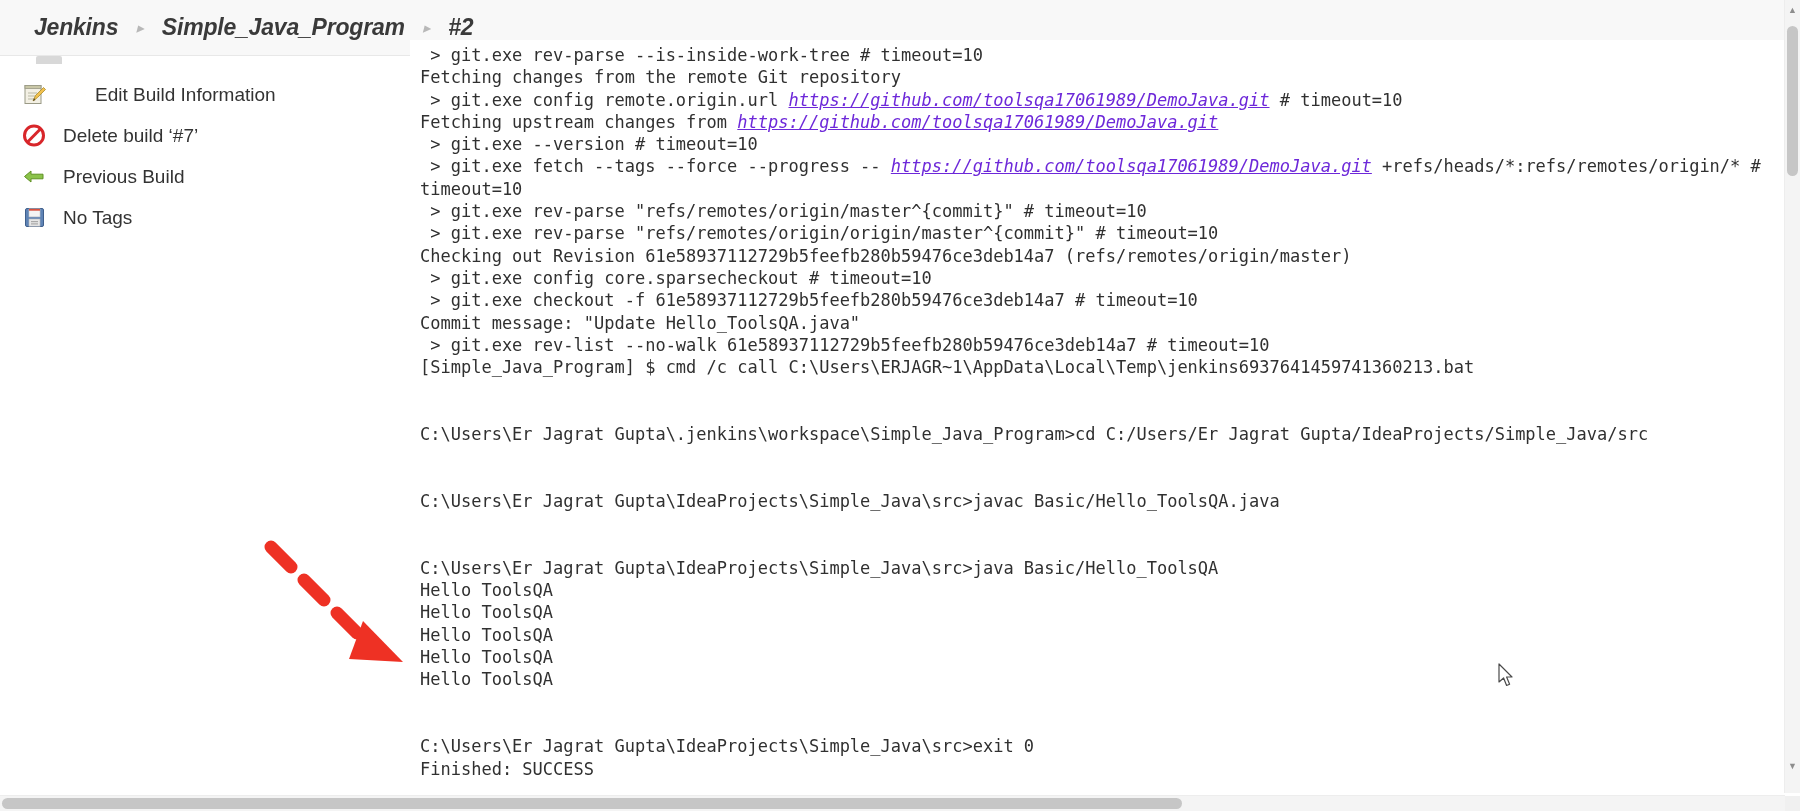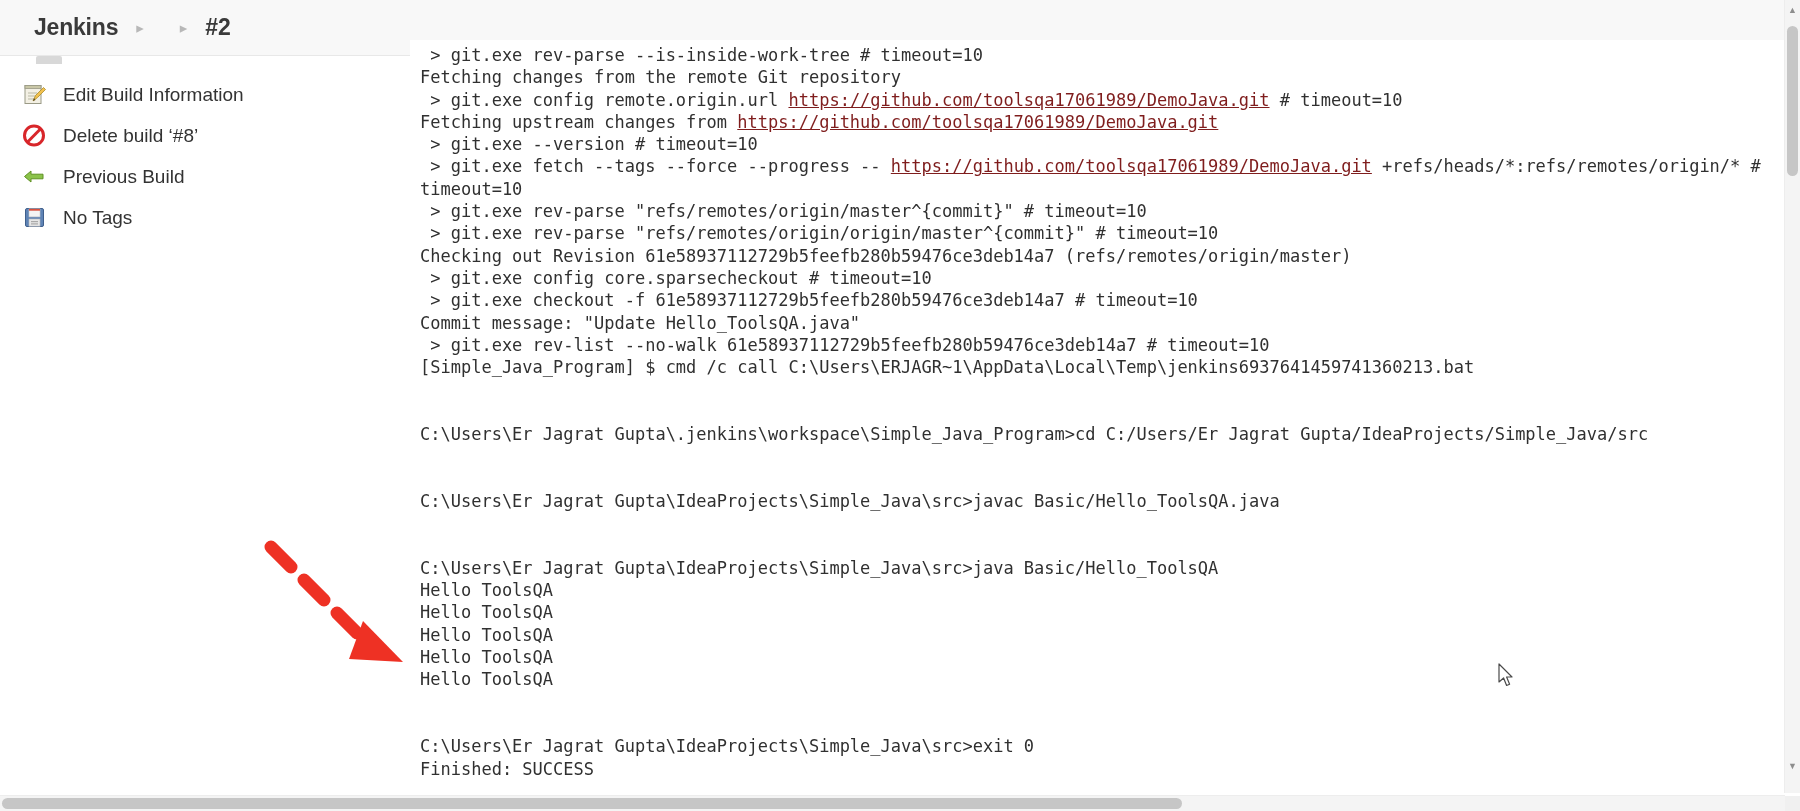--- a/index.html
+++ b/index.html
@@ -27,20 +27,21 @@
     position: absolute;
     top: 0; left: 0;
     width: 1800px;
     height: 56px;
     background: #f8f8f8;
     border-bottom: 1px solid #e8e8e8;
     display: flex;
     align-items: center;
     padding-left: 34px;
     box-sizing: border-box;
+    font-style: italic;
   }
   .crumb {
     font-size: 23px;
     font-weight: bold;
     color: #3a3a3a;
     letter-spacing: -0.2px;
     white-space: nowrap;
   }
   .crumb-sep {
     color: #b8b8b8;
@@ -108,22 +109,23 @@
     white-space: pre;
     letter-spacing: 0px;
   }
   .cline {
     height: 22.3px;
     padding-left: 10px;
     white-space: pre;
   }
   .cline.blank { height: 22.3px; }
   .clink {
-    color: #7f1d1d;
+    color: #6d28d9;
     text-decoration: underline;
+    font-style: italic;
   }
 
   
   #vscroll-track {
     position: absolute;
     top: 0;
     right: 0;
     width: 15px;
     height: 793px;
     background: #f4f4f4;
@@ -198,28 +200,29 @@
   }
 </style>
 </head>
 <body>
 
 <div id="app">
 
   <div id="breadcrumb-bar">
     <span class="crumb">Jenkins</span>
     <span class="crumb-sep">▸</span>
+    <span class="crumb">Simple_Java_Program</span>
     <span class="crumb-sep">▸</span>
     <span class="crumb">#2</span>
   </div>
 
   <div id="sidebar">
     <div class="side-partial"></div>
 
-    <div class="side-item" style="margin-top:14px;">
+    <div class="side-item" style="margin-top:14px;gap:32px;">
       <span class="side-ico">
         <svg width="25" height="25" viewBox="0 0 25 25">
           <rect x="3" y="3.5" width="16" height="18" fill="#f3f0e4" stroke="#9a9a86" stroke-width="1"></rect>
           <rect x="3" y="3.5" width="16" height="3" fill="#c9c7a7" stroke="#9a9a86" stroke-width="0.8"></rect>
           <line x1="6" y1="11" x2="15" y2="11" stroke="#b9b9a6" stroke-width="1"></line>
           <line x1="6" y1="14" x2="15" y2="14" stroke="#b9b9a6" stroke-width="1"></line>
           <line x1="6" y1="17" x2="12" y2="17" stroke="#b9b9a6" stroke-width="1"></line>
           <polygon points="11,19 13.5,13.5 21.5,5.5 23.5,7.5 15.5,15.5" fill="#f2c14e" stroke="#a98b2b" stroke-width="0.8"></polygon>
           <polygon points="11,19 13.5,18 12,16" fill="#5a4a26"></polygon>
         </svg>
@@ -227,21 +230,21 @@
       <span class="side-label">Edit Build Information</span>
     </div>
 
     <div class="side-item">
       <span class="side-ico">
         <svg width="25" height="25" viewBox="0 0 25 25">
           <circle cx="12" cy="12.5" r="9.5" fill="#ffffff" stroke="#d8262a" stroke-width="3"></circle>
           <line x1="5.6" y1="19" x2="18.4" y2="6" stroke="#d8262a" stroke-width="3"></line>
         </svg>
       </span>
-      <span class="side-label">Delete build ‘#8’</span>
+      <span class="side-label">Delete build ‘#7’</span>
     </div>
 
 
     <div class="side-item">
       <span class="side-ico">
         <svg width="25" height="25" viewBox="0 0 25 25">
           <polygon points="2.5,12.5 9,7 9,10.2 21,10.2 21,14.8 9,14.8 9,18" fill="#8bc34a" stroke="#5f9023" stroke-width="1" stroke-linejoin="round"></polygon>
         </svg>
       </span>
       <span class="side-label">Previous Build</span>

